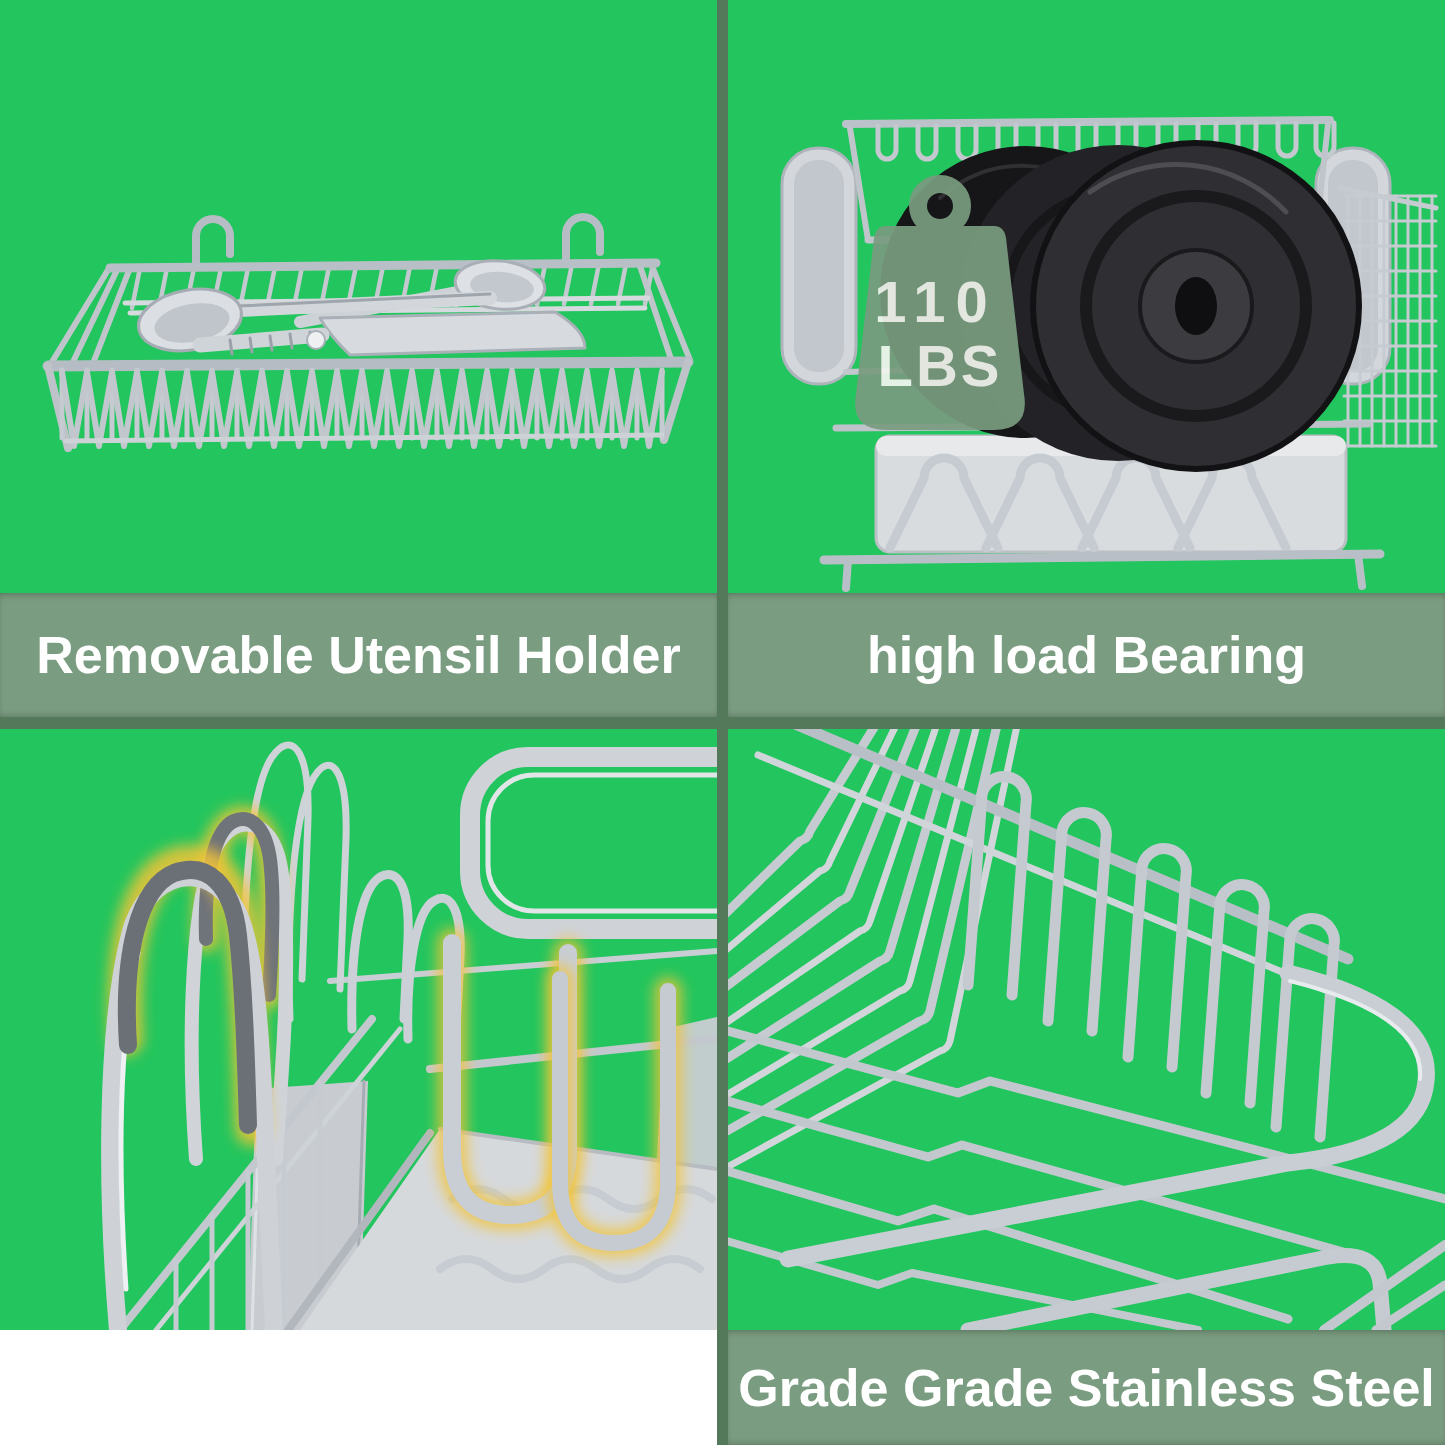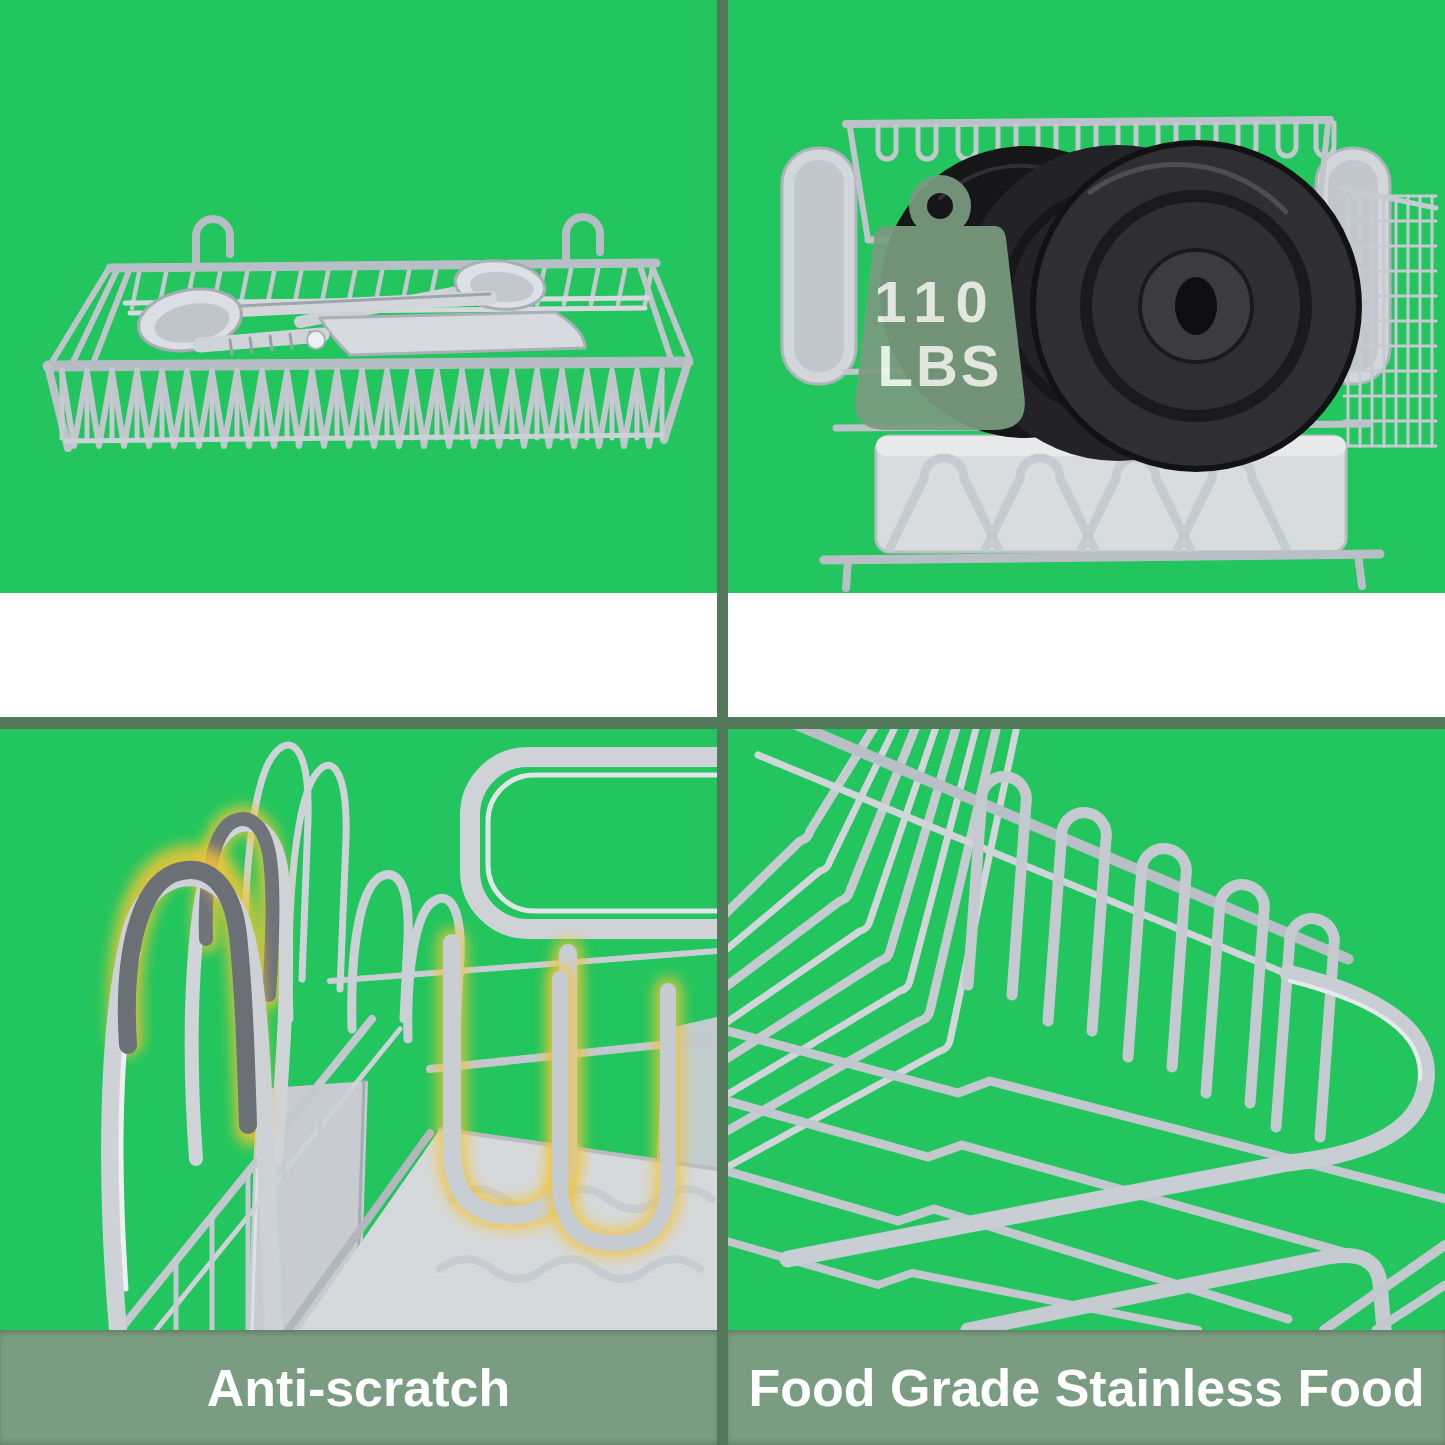--- a/index.html
+++ b/index.html
@@ -123,20 +123,26 @@
         <g transform="translate(212,328)" opacity="0.93">
           <circle cx="0" cy="-122" r="22" style="stroke:var(--badge_bg,#7A9C80)" stroke-width="18"></circle>
           <path d="M-54,-102 L54,-102 Q64,-102 66,-90 L84,66 Q90,102 54,102 L-54,102 Q-90,102 -84,66 L-66,-90 Q-64,-102 -54,-102 Z" style="fill:var(--badge_bg,#7A9C80)" stroke="none"></path>
           <text class="badge-text" x="-4" y="-6" text-anchor="middle" font-size="58" letter-spacing="10" style="fill:var(--badge_text,#F2F6EF)" stroke="none">110</text>
           <text class="badge-text" x="0" y="58" text-anchor="middle" font-size="58" letter-spacing="3" style="fill:var(--badge_text,#F2F6EF)" stroke="none">LBS</text>
         </g>
       </g>
     </svg>
   </div>
 
+  <div class="caption pos-cap-tl">
+    <span>Removable Utensil Holder</span>
+  </div>
+  <div class="caption pos-cap-tr">
+    <span>high load Bearing</span>
+  </div>
 
   <div class="photo pos-photo-bl">
     <svg viewBox="0 0 717 601">
       <defs>
         <filter id="glow" x="-40%" y="-40%" width="180%" height="180%">
           <feGaussianBlur stdDeviation="7"></feGaussianBlur>
         </filter>
       </defs>
       <g fill="none" stroke-linecap="round" stroke-linejoin="round">
 
@@ -241,23 +247,20 @@
           <path d="M560,244 Q706,280 698,352 Q692,420 560,434 L60,530" stroke="#c9ced4" stroke-width="17"></path>
           <path d="M562,252 Q698,286 692,350" stroke="#e8ebee" stroke-width="4"></path>
           <path d="M240,601 L600,528 Q648,520 652,554 L656,601" stroke="#c6cbd1" stroke-width="15"></path>
           <path d="M596,601 L717,516" stroke="#c3c8ce" stroke-width="10"></path>
           <path d="M648,601 L717,556" stroke="#c3c8ce" stroke-width="9"></path>
         </g>
       </g>
     </svg>
   </div>
 
-  <div class="caption pos-cap-bl">
-    <span>Anti-scratch</span>
-  </div>
   <div class="caption pos-cap-br">
-    <span>Food Grade Stainless Food</span>
+    <span>Grade Grade Stainless Steel</span>
   </div>
 
   <div class="vdiv"></div>
   <div class="hdiv"></div>
 
 </div>
 
 </body></html>

